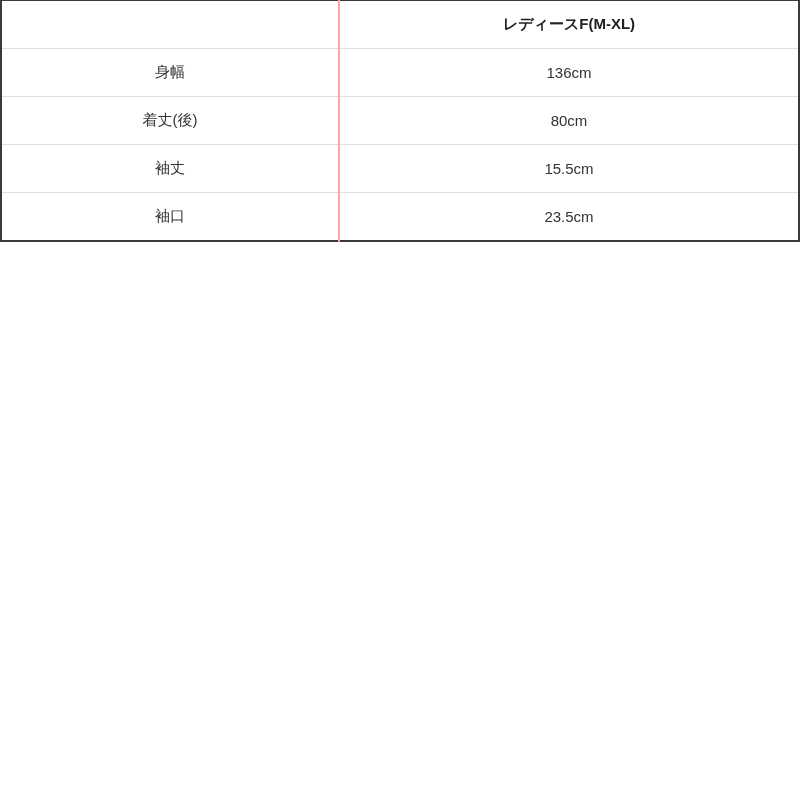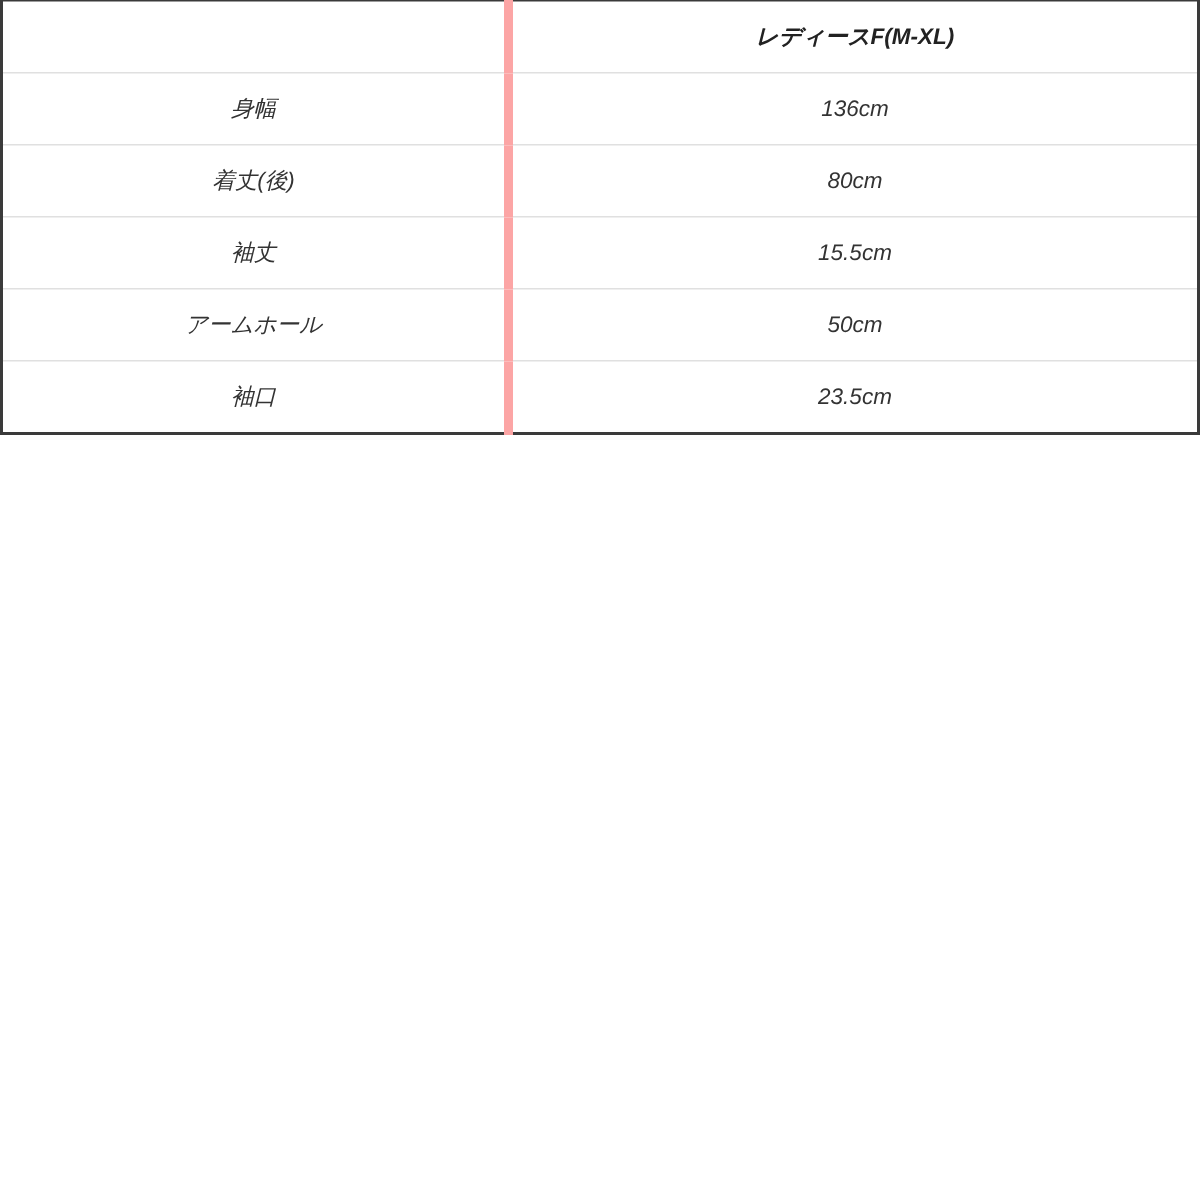--- a/index.html
+++ b/index.html
@@ -1,15 +1,15 @@
 <!DOCTYPE html>
 <html><head>
 <meta charset="utf-8">
 <style>
-  * { box-sizing: border-box; font-style: italic; }
+  * { box-sizing: border-box; }
   html, body {
     margin: 0;
     padding: 0;
     width: 800px;
     height: 800px;
     background: #ffffff;
     font-family: "Liberation Sans", "DejaVu Sans", sans-serif;
   }
   table.size-chart {
     width: 800px;
@@ -29,21 +29,21 @@
     color: #333333;
     background: #ffffff;
     border-top: 1px solid #e0e0e0;
   }
   table.size-chart tr:first-child td,
   table.size-chart tr:first-child th {
     border-top: none;
   }
   table.size-chart .col-label {
     width: 338px;
-    border-right: 6px solid #fca5a5;
+    border-right: 2px solid #fca5a5;
     font-weight: normal;
   }
   table.size-chart th.header-cell {
     font-weight: bold;
     color: #222222;
   }
 </style>
 </head>
 <body>
 
@@ -59,21 +59,17 @@
     </tr>
     <tr>
       <td class="col-label">着丈(後)</td>
       <td>80cm</td>
     </tr>
     <tr>
       <td class="col-label">袖丈</td>
       <td>15.5cm</td>
     </tr>
     <tr>
-      <td class="col-label">アームホール</td>
-      <td>50cm</td>
-    </tr>
-    <tr>
       <td class="col-label">袖口</td>
       <td>23.5cm</td>
     </tr>
   </tbody>
 </table>
 
 </body></html>

